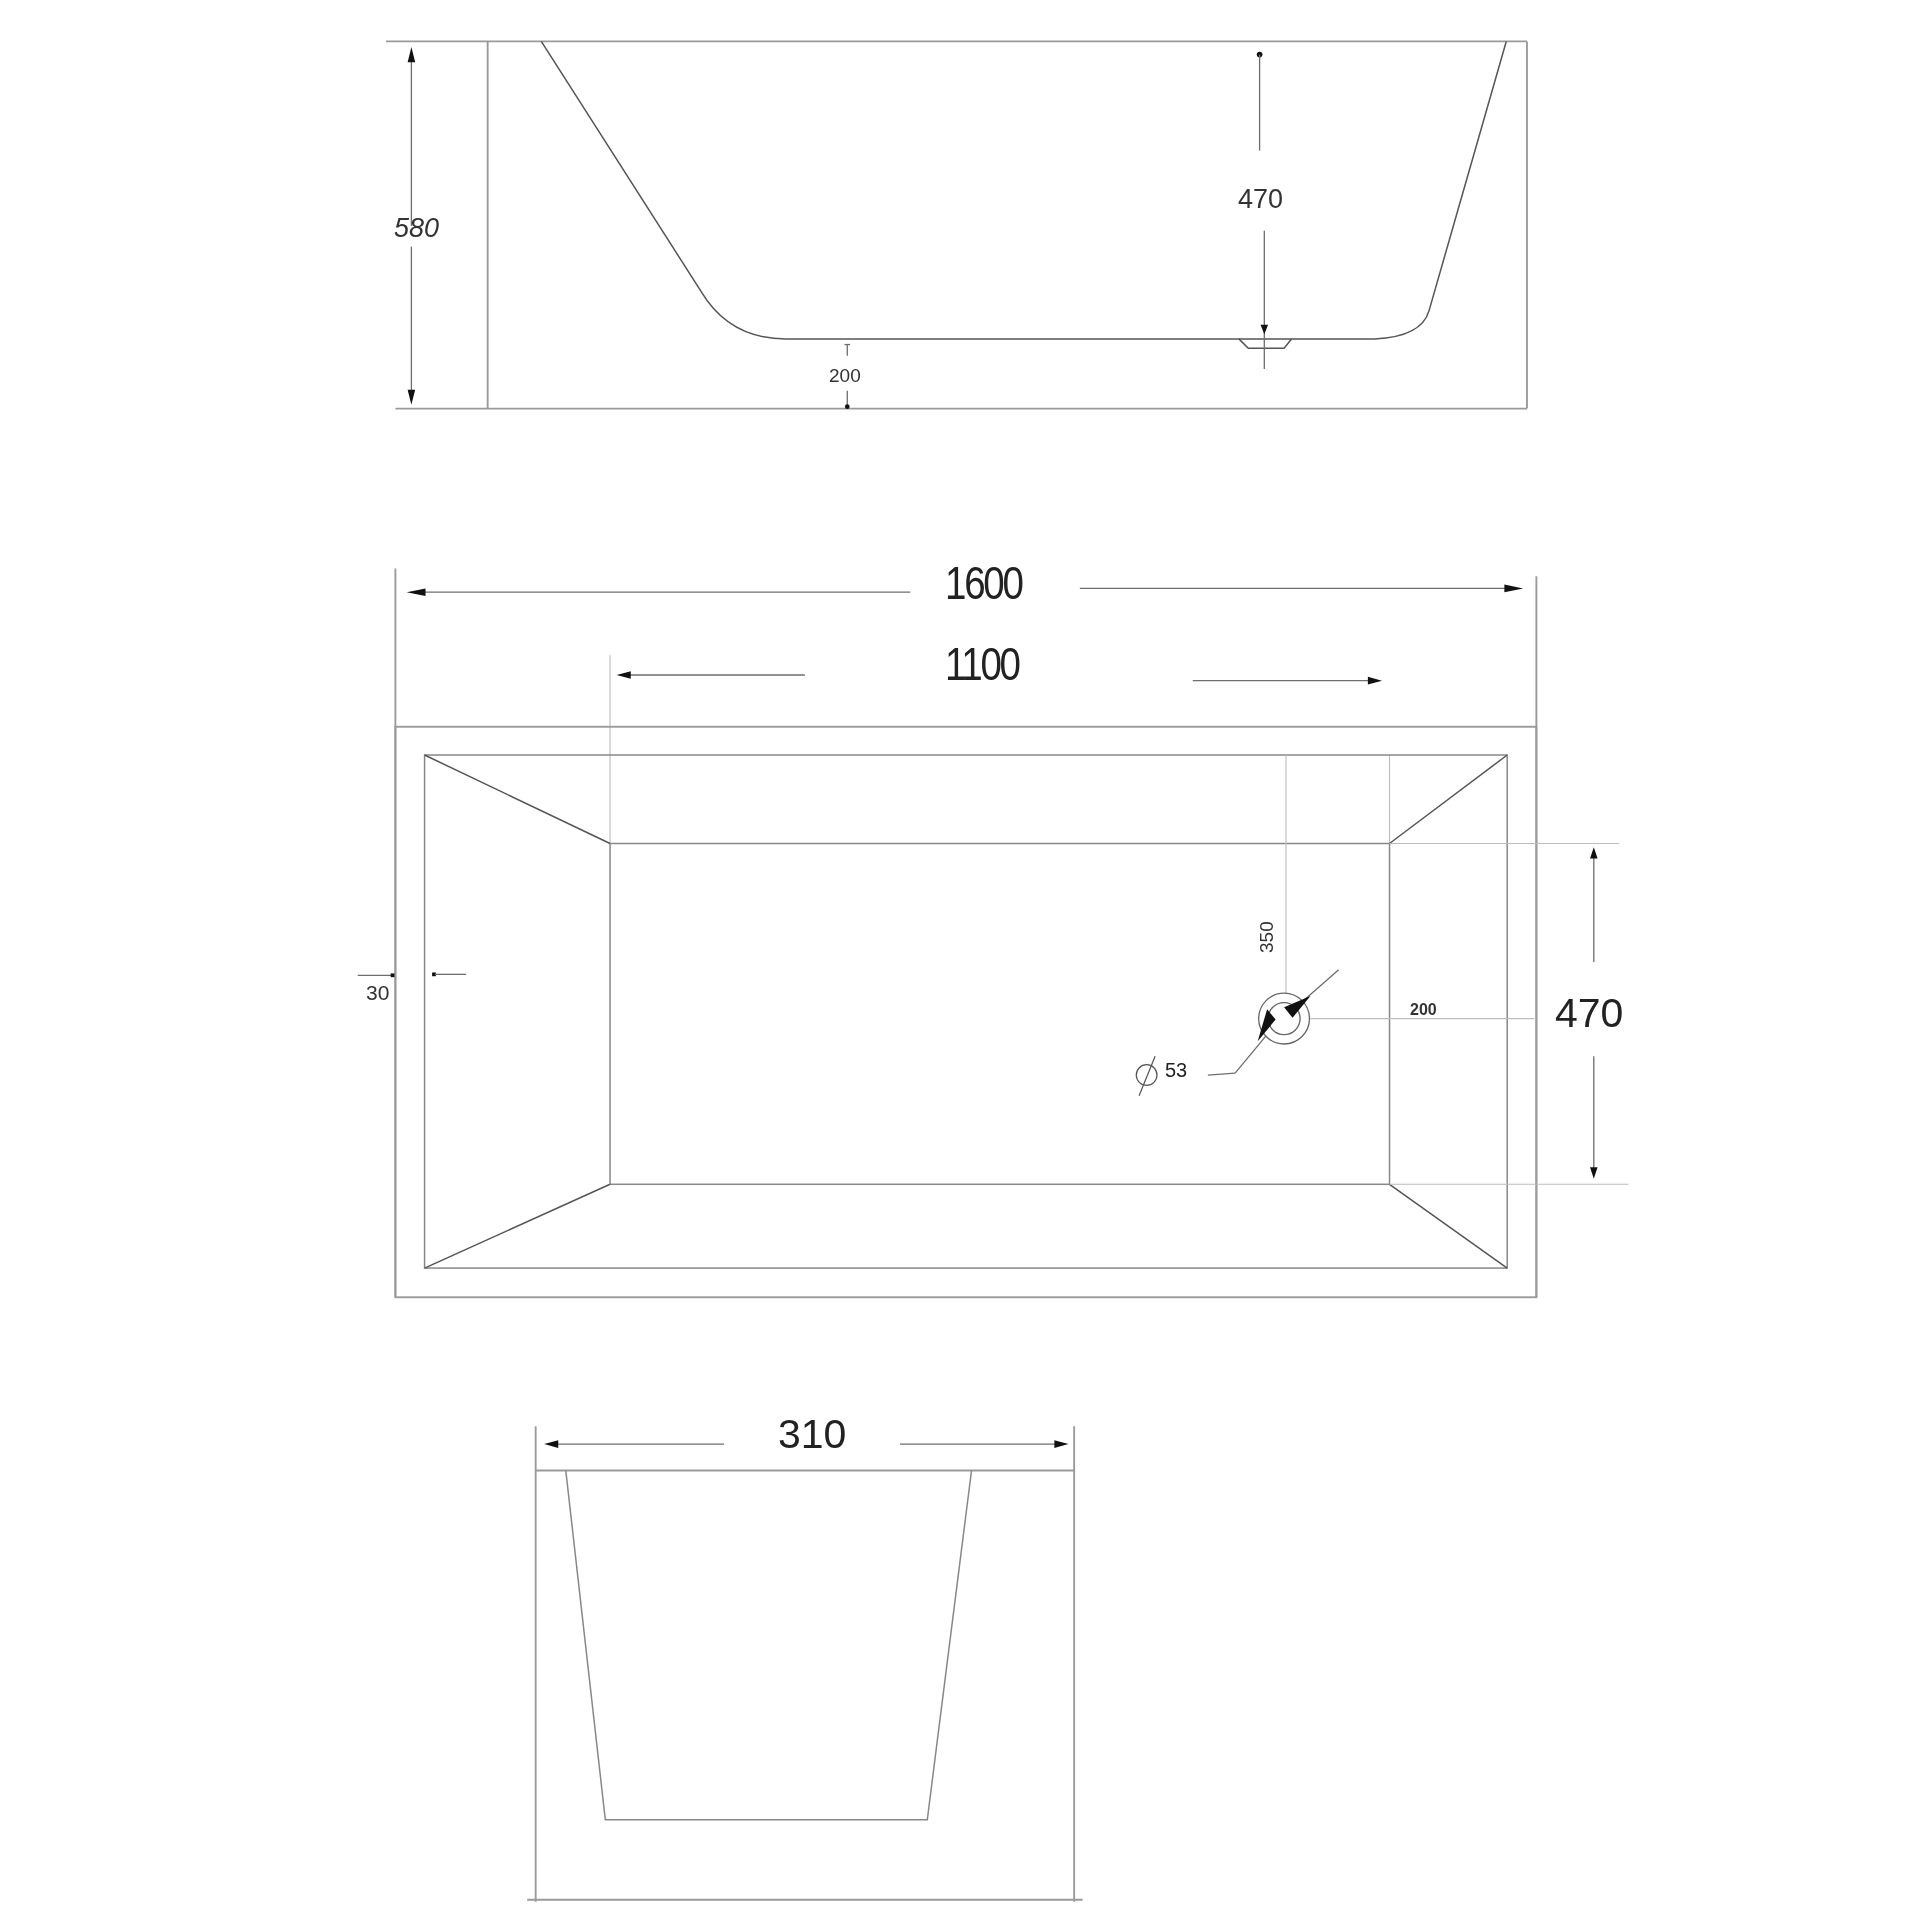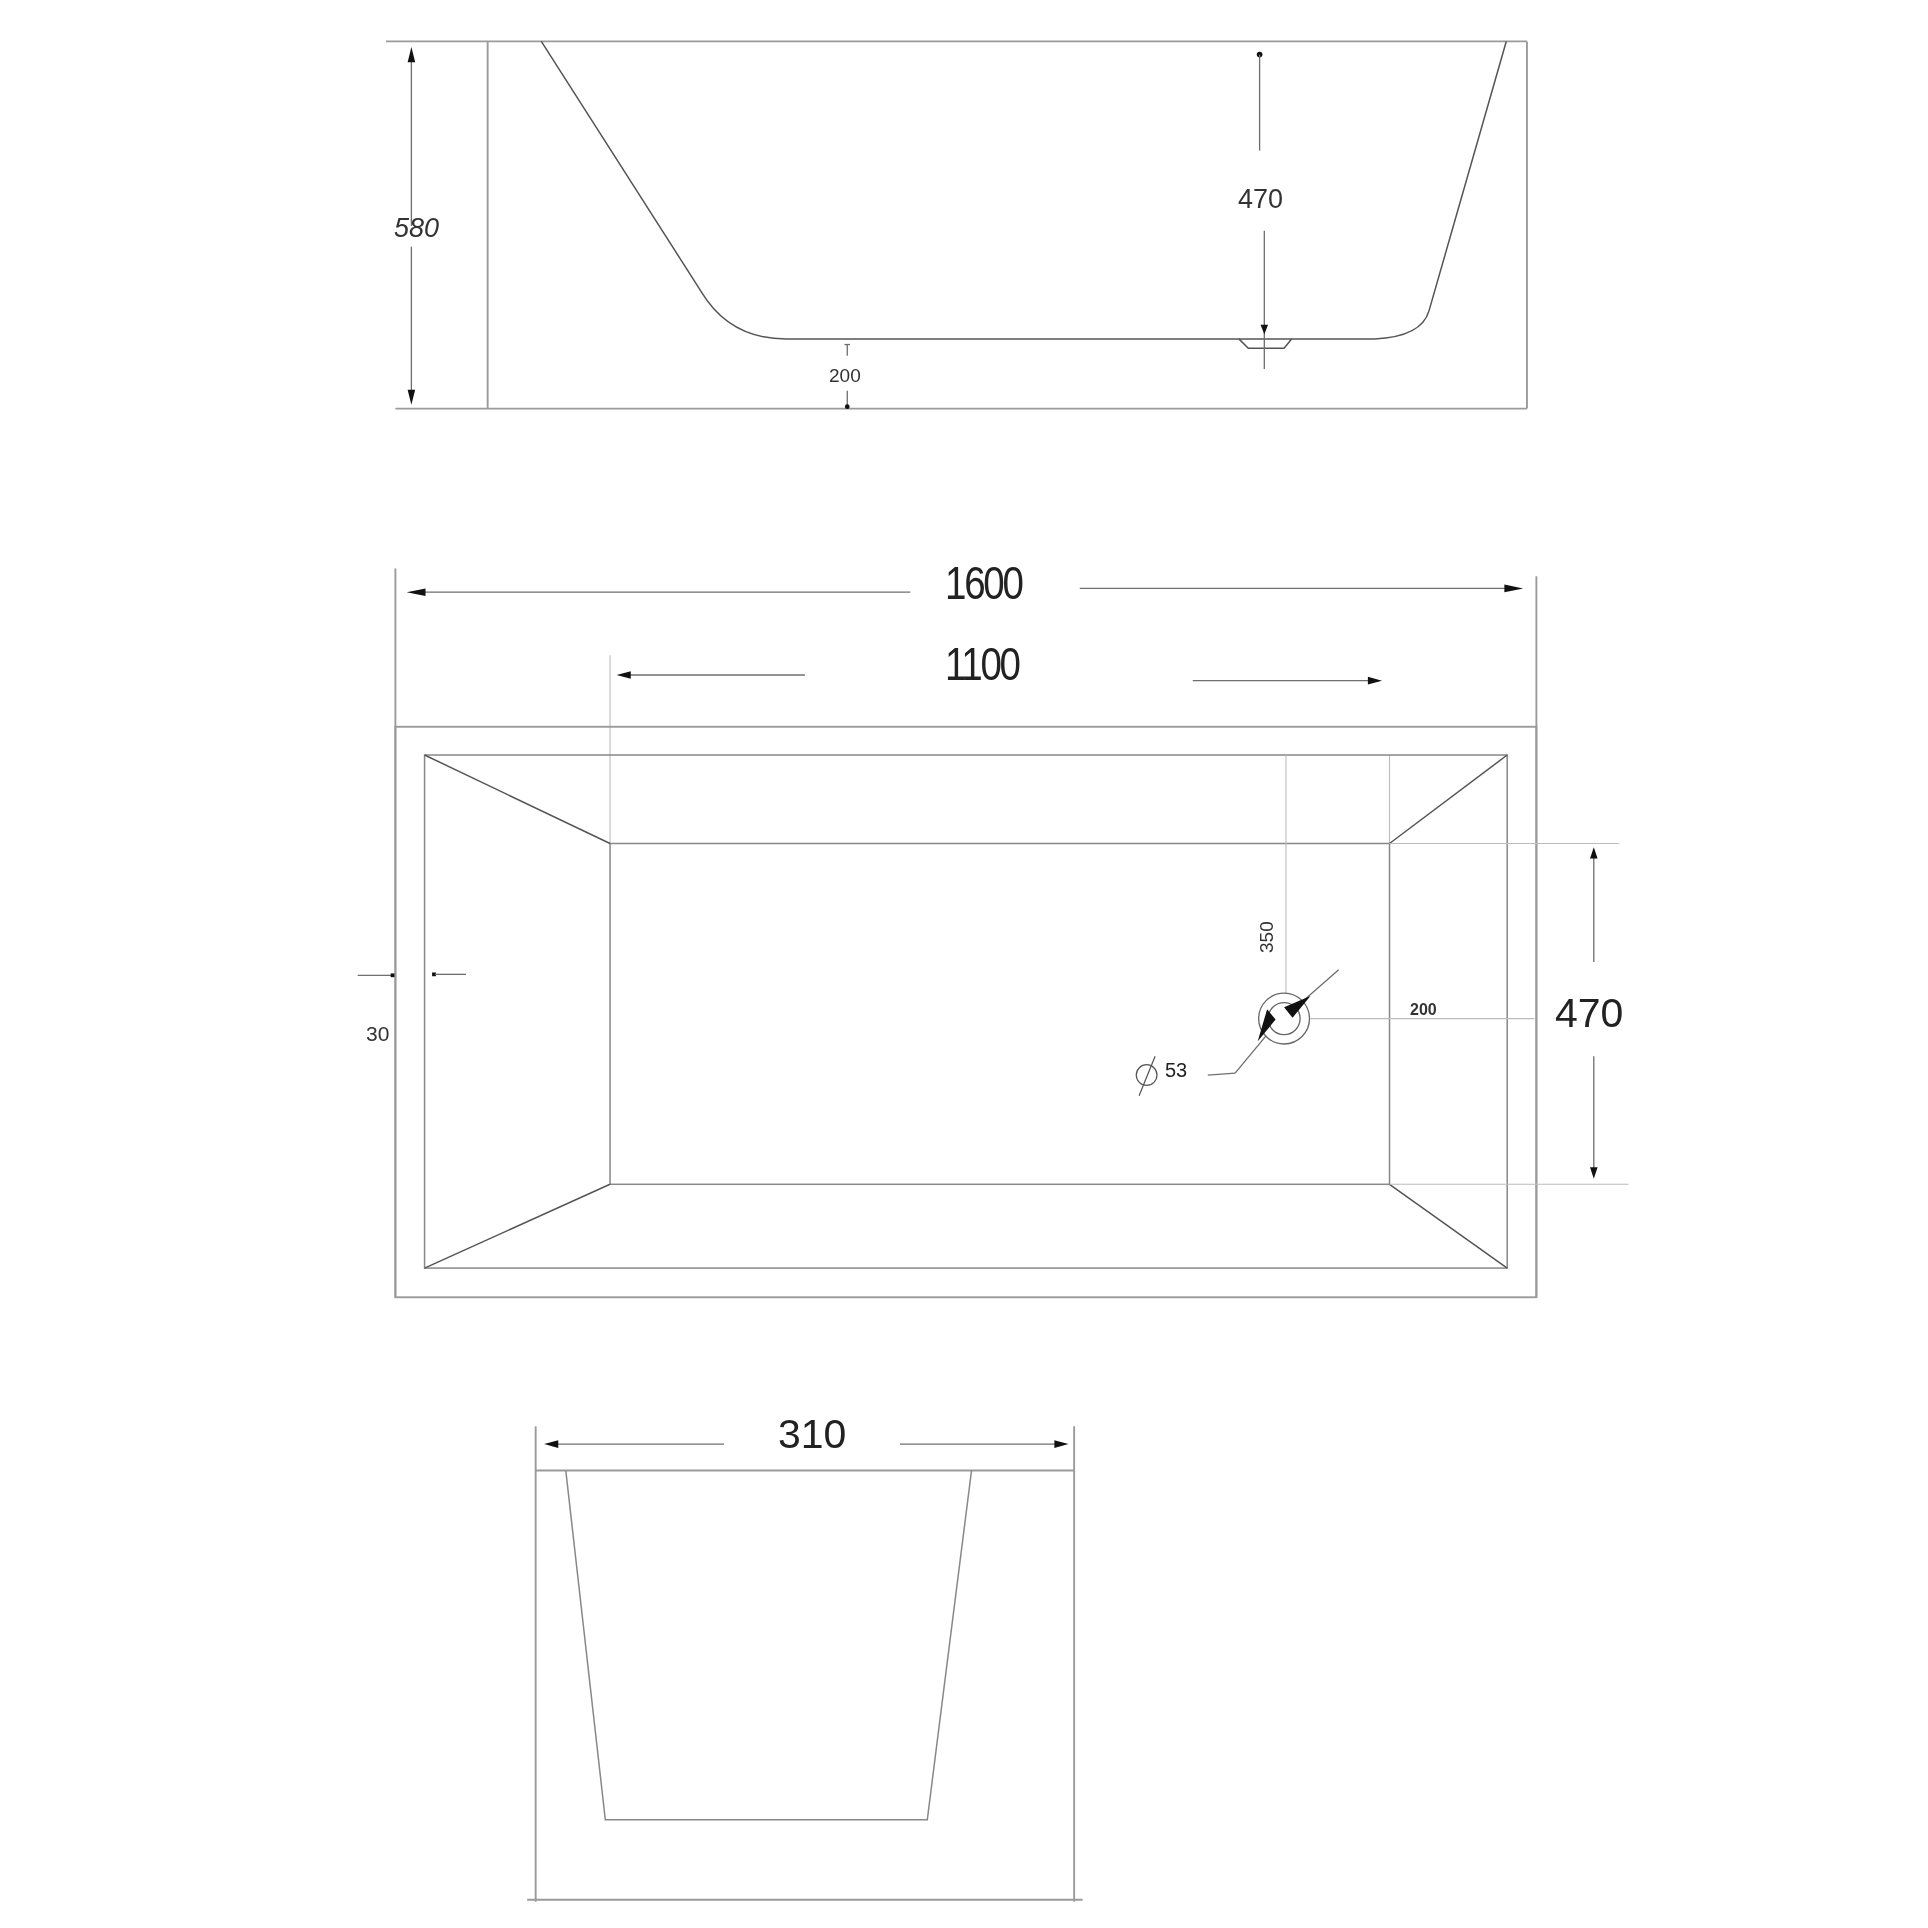--- a/index.html
+++ b/index.html
@@ -119,19 +119,19 @@
   </g>
 </svg>
 
 <div class="lbl lbl-sm" style="left:394px; top:215px;font-style:italic;">580</div>
 <div class="lbl lbl-sm" style="left:1238px; top:186px;">470</div>
 <div class="lbl lbl-xs" style="left:829px; top:366px;">200</div>
 
 <div class="lbl lbl-big" style="left:945px; top:559px;">1600</div>
 <div class="lbl lbl-big" style="left:945px; top:640px;">1100</div>
 <div class="lbl lbl-mid" style="left:1555px; top:993px;">470</div>
-<div class="lbl lbl-xs" style="left:366px; top:982px; font-size:21px;margin-top:41px;">30</div>
+<div class="lbl lbl-xs" style="left:366px; top:982px; font-size:21px;">30</div>
 <div class="lbl lbl-xs" style="left:1410px; top:1002px; font-size:16px;font-weight:bold;">200</div>
 <div class="lbl lbl-xs lbl-rot" style="left:1257px; top:953px;">350</div>
 <div class="lbl" style="left:1165px; top:1060px; font-size:20px;">53</div>
 
 <div class="lbl lbl-mid" style="left:778px; top:1414px;">310</div>
 
 
 </body></html>

